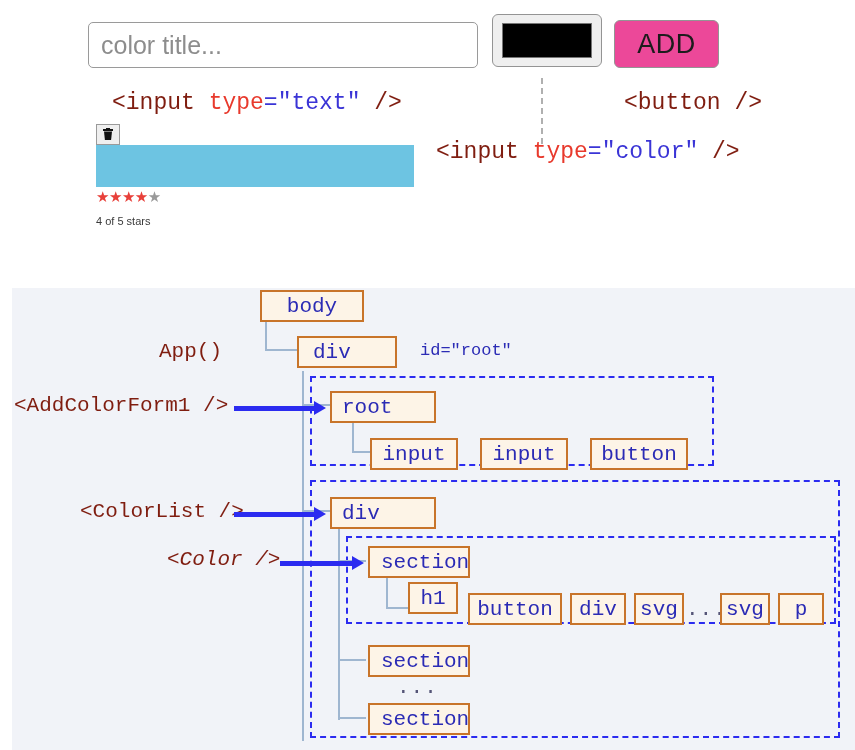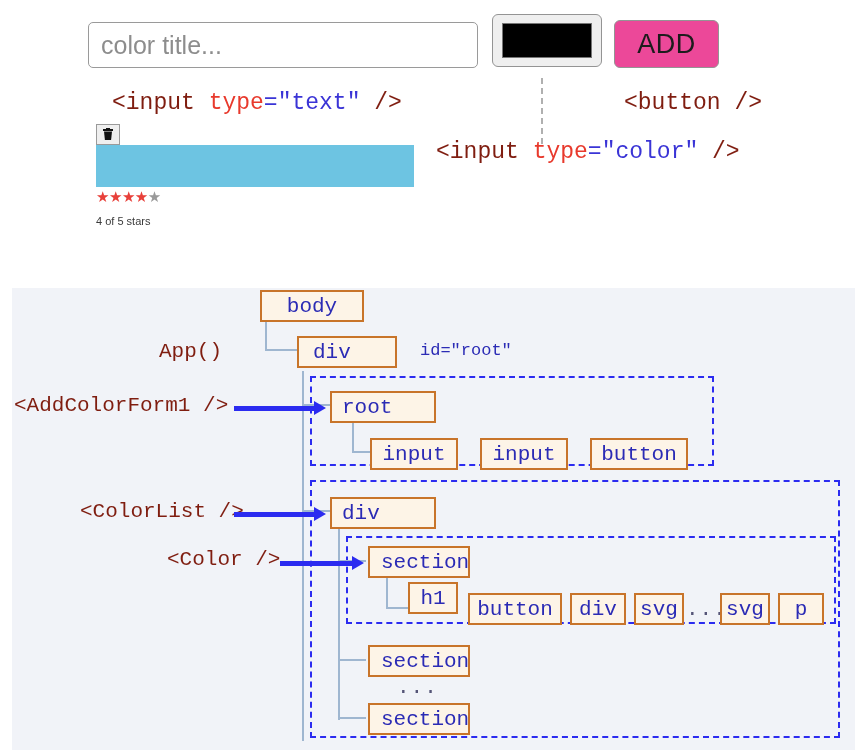--- a/index.html
+++ b/index.html
@@ -291,18 +291,18 @@
     <div class="shaft" style="width:80px;"></div>
     <div class="head" style="left:80px;"></div>
   </div>
 
   <div class="comp-label" style="left:68px; top:212px;">&lt;ColorList /&gt;</div>
   <div class="arrow" style="left:222px; top:222px; width:92px;">
     <div class="shaft" style="width:80px;"></div>
     <div class="head" style="left:80px;"></div>
   </div>
 
-  <div class="comp-label" style="left:155px; top:260px;">&lt;Color /&gt;</div>
+  <div class="comp-label" style="left:155px; top:260px;font-style:italic;">&lt;Color /&gt;</div>
   <div class="arrow" style="left:268px; top:271px; width:84px;">
     <div class="shaft" style="width:72px;"></div>
     <div class="head" style="left:72px;"></div>
   </div>
 </div>
 
 </body></html>

